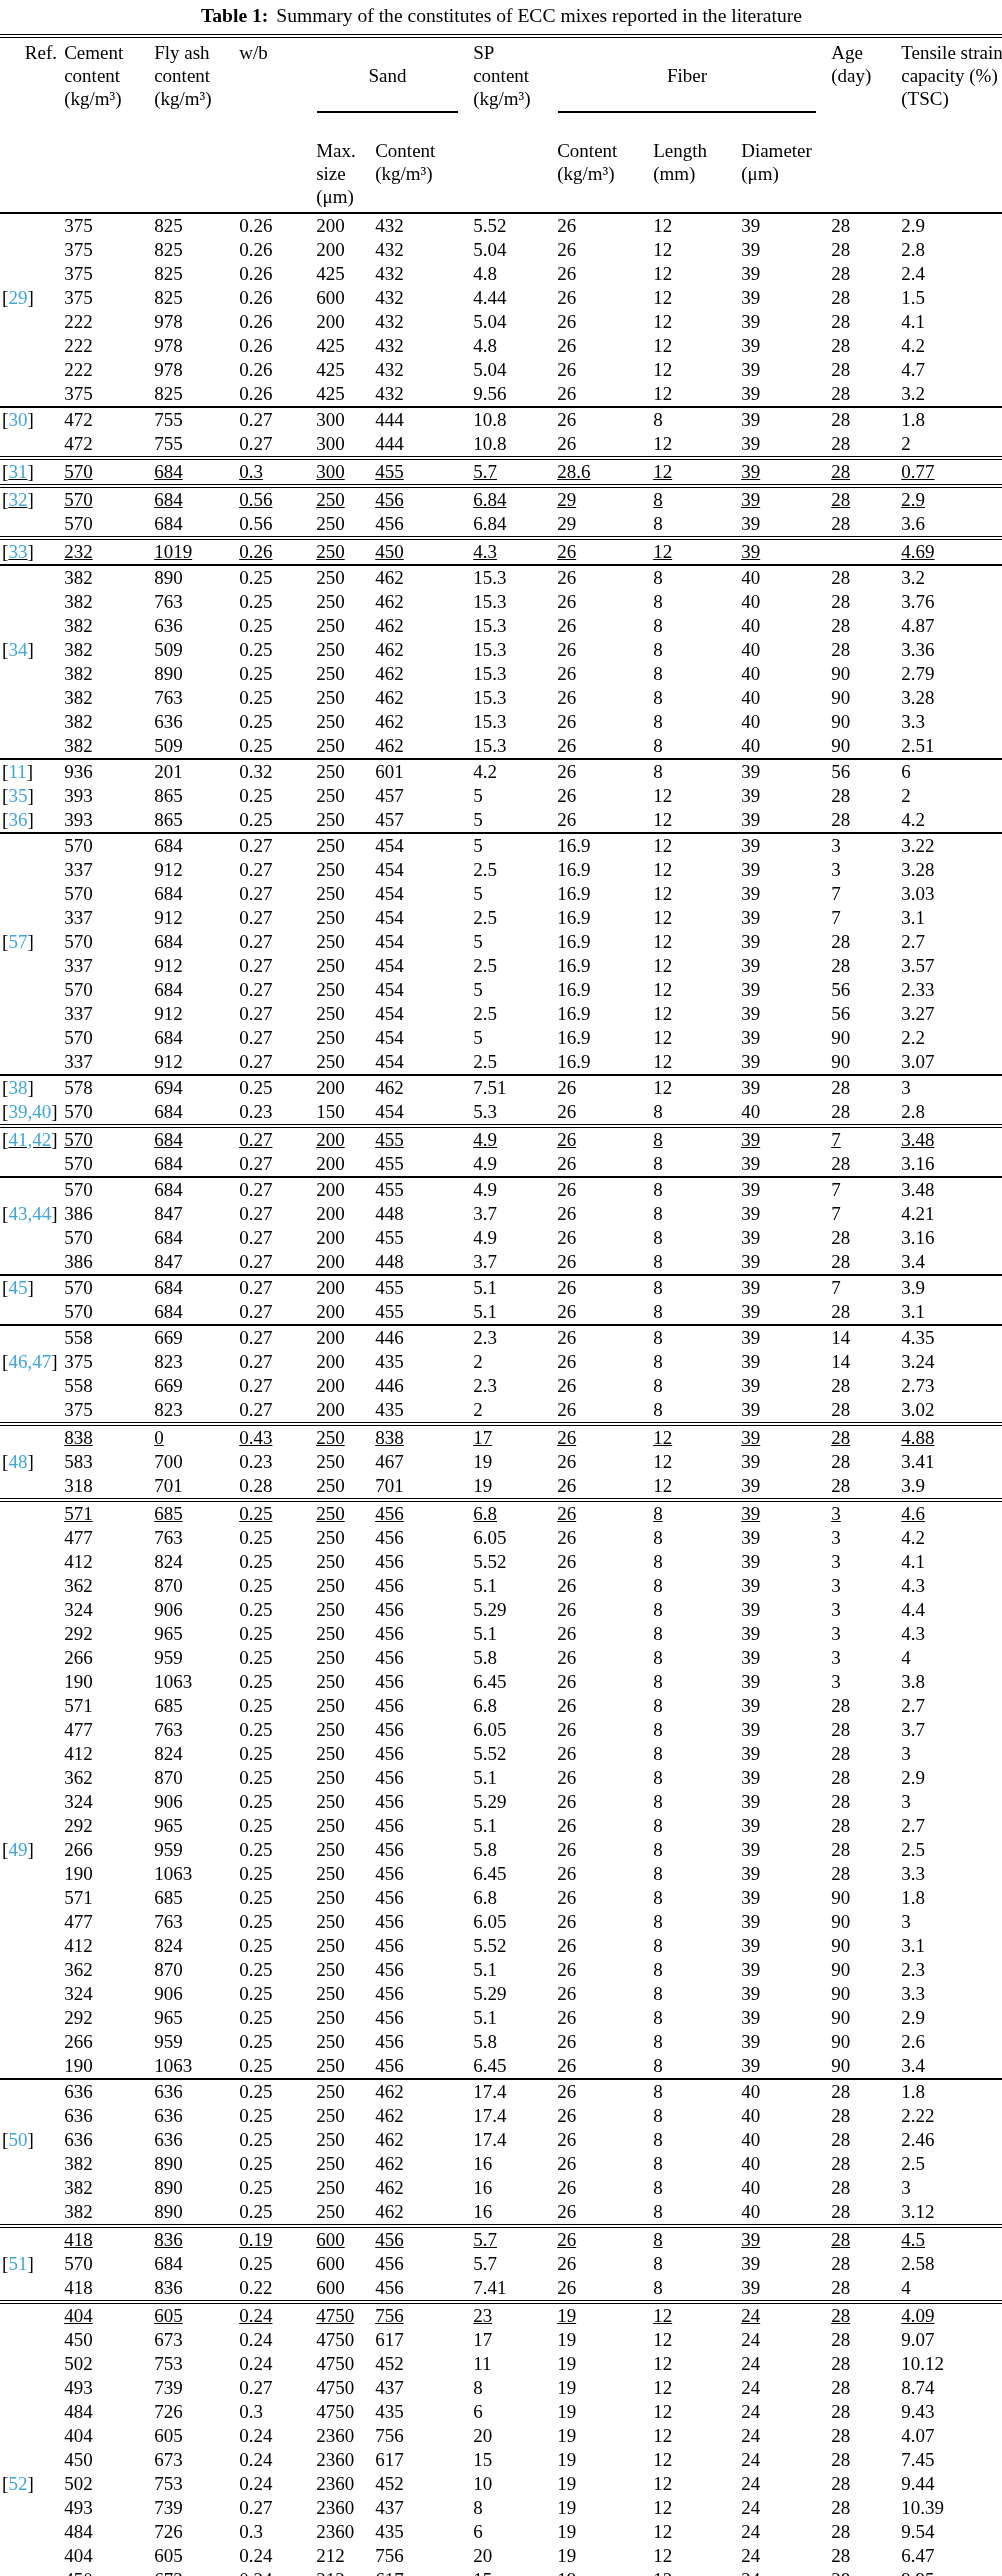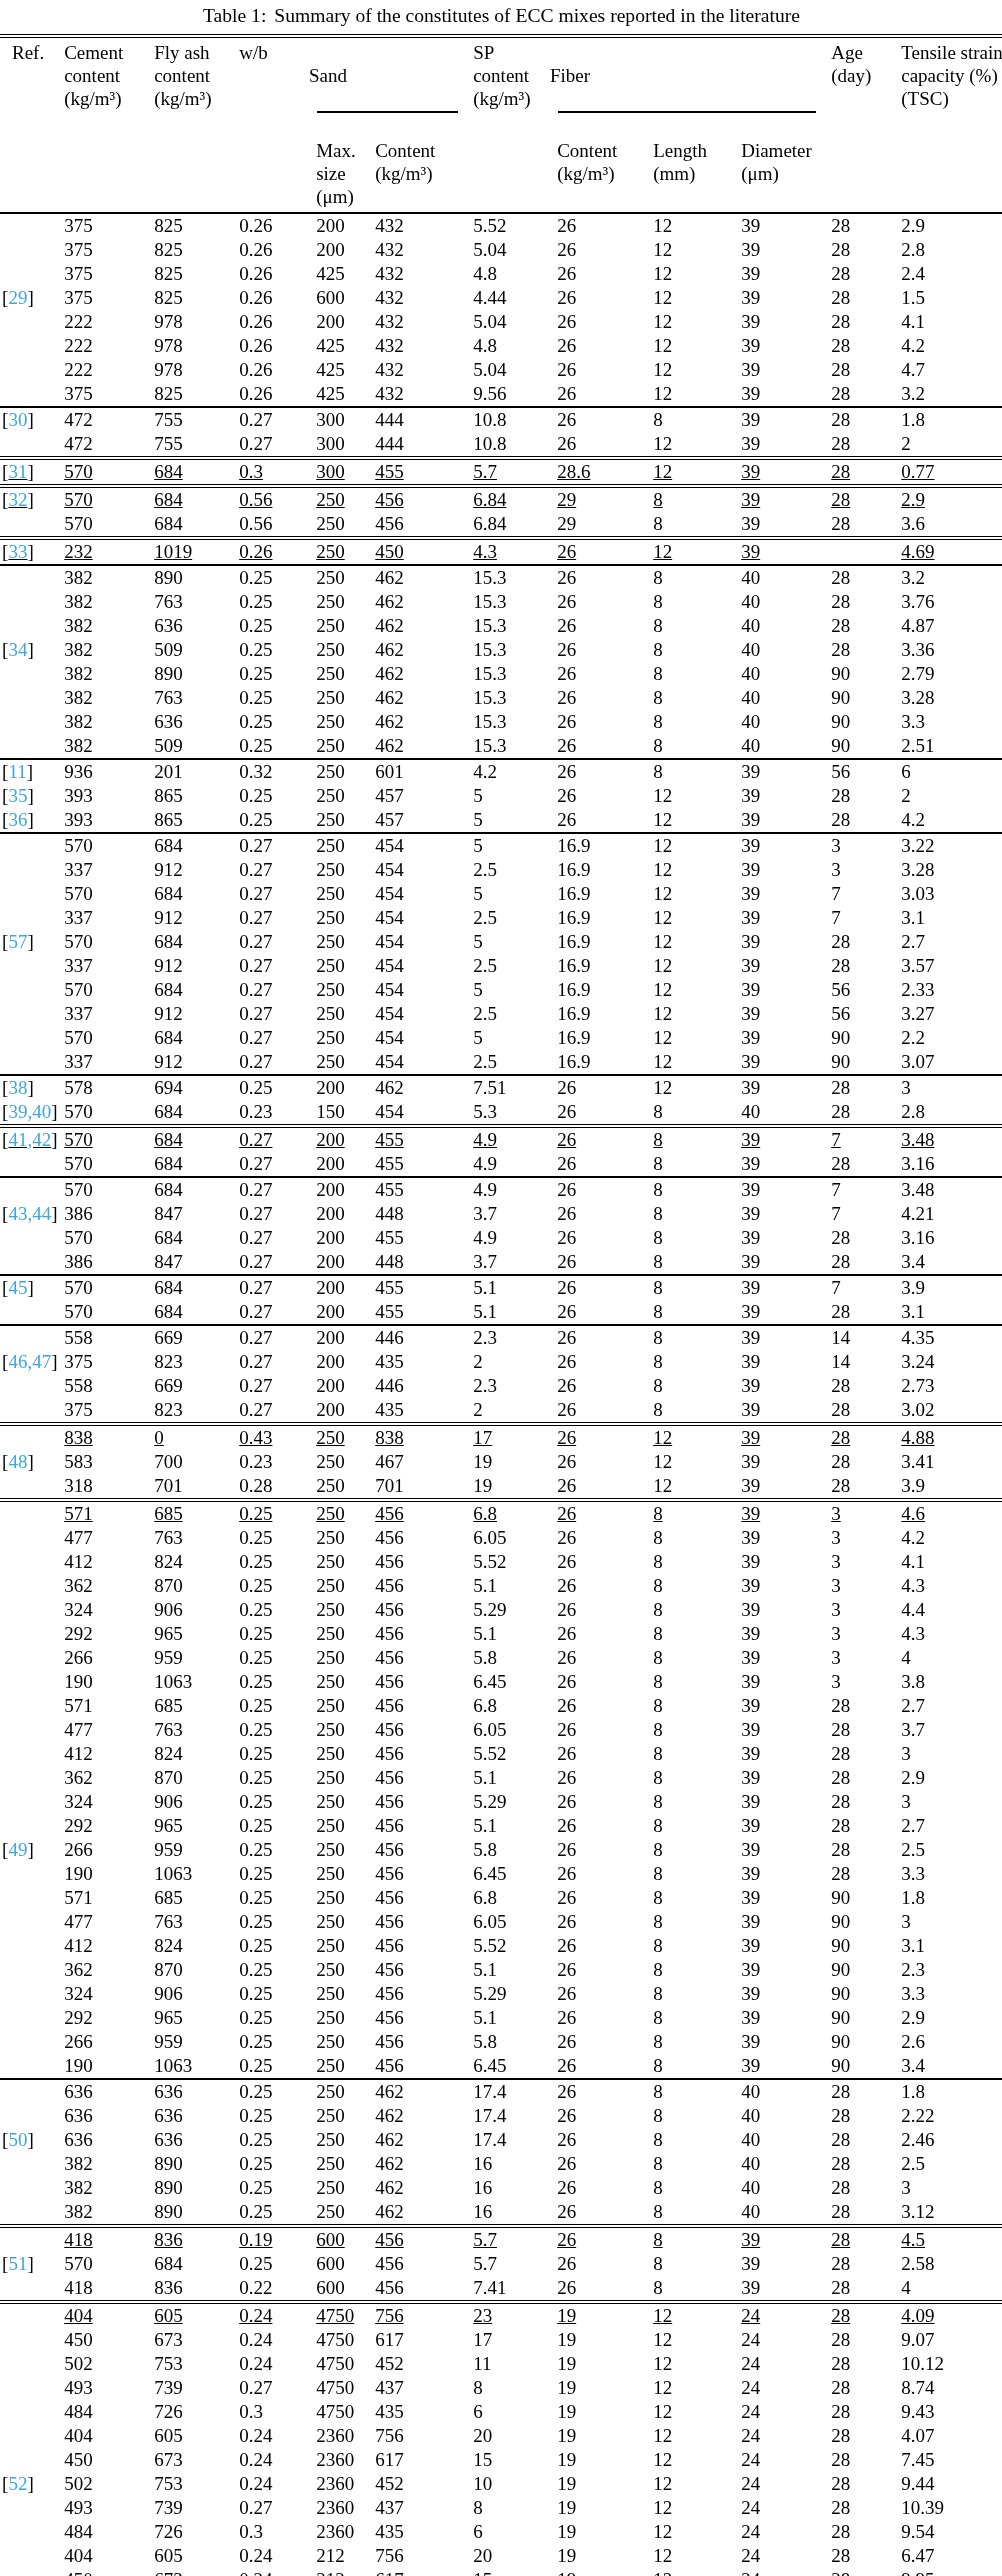--- a/index.html
+++ b/index.html
@@ -9,40 +9,40 @@
     color: #000;
   }
   .page { width: 1003px; }
   .title {
     text-align: center;
     font-size: 19.6px;
     line-height: 24px;
     margin: 4.1px 0 6.2px 0;
     white-space: nowrap;
   }
-  .title .bold { font-weight: normal; margin-right: 8px; }
+  .title .bold { font-weight: bold; margin-right: 8px; }
   table {
     width: 1003px;
     table-layout: fixed;
     border-collapse: collapse;
     border-top: 4.6px double #000;
     border-bottom: 5.2px double #000;
   }
   thead { border-bottom: 2.6px solid #000; }
   th {
     font-weight: normal;
     text-align: left;
     vertical-align: top;
     font-size: 19px;
     line-height: 23px;
     padding: 3.1px 0 3.1px 7.2px;
     white-space: pre-line;
   }
-  th.c-ref { padding-left: 12px; }
-  th.grp { padding: 3.1px 0 0 0; }
+  th.c-ref { padding-left: 12px; text-align: right; }
+  th.grp { text-align: center; padding: 3.1px 0 0 0; }
   .grp-label { display: block; }
   .grp-rule { display: block; border-bottom: 2.1px solid #000; margin: 1px 8.2px 0 8.2px; height: 0; }
   td {
     font-size: 19px;
     height: 24px;
     line-height: 24px;
     padding: 0 0 0 7.2px;
     text-align: left;
     vertical-align: middle;
     white-space: nowrap;

